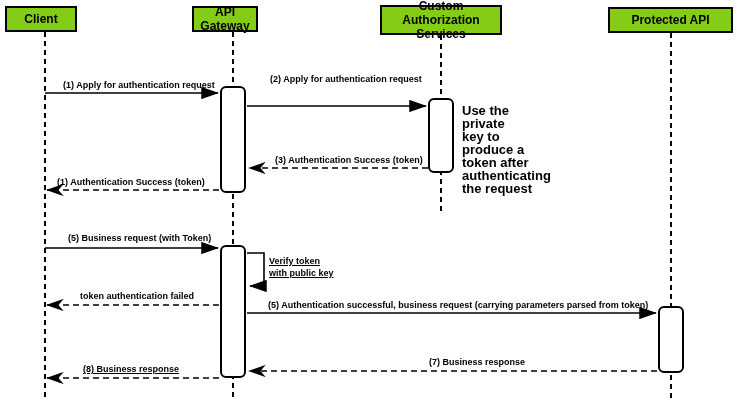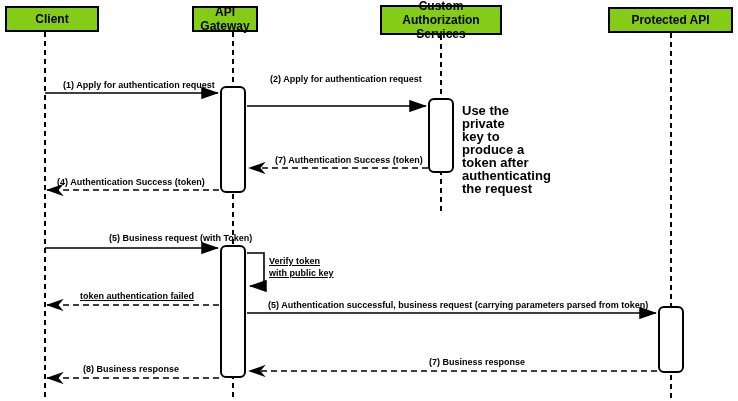--- a/index.html
+++ b/index.html
@@ -32,21 +32,21 @@
 
 <div class="canvas">
 
   <svg class="layer lifelines" viewBox="0 0 738 401">
     <line x1="45" y1="32" x2="45" y2="397" stroke="#000" stroke-width="2" stroke-dasharray="5,4"></line>
     <line x1="233" y1="32" x2="233" y2="397" stroke="#000" stroke-width="2" stroke-dasharray="5,4"></line>
     <line x1="441" y1="35" x2="441" y2="215" stroke="#000" stroke-width="2" stroke-dasharray="5,4"></line>
     <line x1="671" y1="33" x2="671" y2="398" stroke="#000" stroke-width="2" stroke-dasharray="5,4"></line>
   </svg>
 
-  <div class="pbox" style="left:5px;top:6px;width:94px;height:26px;">
+  <div class="pbox" style="left:5px;top:6px;width:72px;height:26px;">
     <span>Client</span>
   </div>
   <div class="pbox" style="left:192px;top:6px;width:66px;height:26px;">
     <span>API Gateway</span>
   </div>
   <div class="pbox" style="left:380px;top:5px;width:122px;height:30px;">
     <span>Custom Authorization Services</span>
   </div>
   <div class="pbox" style="left:608px;top:7px;width:125px;height:26px;">
     <span>Protected API</span>
@@ -73,29 +73,29 @@
     <line x1="45" y1="248" x2="218" y2="248" stroke="#000" stroke-width="1.6" marker-end="url(#ahSolid)"></line>
     <path d="M247,253 L264,253 L264,286 L250,286" fill="none" stroke="#000" stroke-width="1.6" marker-end="url(#ahSolid)"></path>
     <line x1="219" y1="305" x2="47" y2="305" stroke="#000" stroke-width="1.6" stroke-dasharray="6,4" marker-end="url(#ahThin)"></line>
     <line x1="247" y1="313" x2="656" y2="313" stroke="#000" stroke-width="1.6" marker-end="url(#ahSolid)"></line>
     <line x1="657" y1="371" x2="249" y2="371" stroke="#000" stroke-width="1.6" stroke-dasharray="6,4" marker-end="url(#ahThin)"></line>
     <line x1="219" y1="378" x2="47" y2="378" stroke="#000" stroke-width="1.6" stroke-dasharray="6,4" marker-end="url(#ahThin)"></line>
   </svg>
 
   <div class="mlabel" style="left:63px;top:80px;">(1) Apply for authentication request</div>
   <div class="mlabel" style="left:270px;top:74px;">(2) Apply for authentication request</div>
-  <div class="mlabel" style="left:275px;top:155px;">(7) Authentication Success (token)</div>
-  <div class="mlabel" style="left:57px;top:177px;">(4) Authentication Success (token)</div>
-  <div class="mlabel" style="left:68px;top:233px;margin-left:41px;">(5) Business request (with Token)</div>
+  <div class="mlabel" style="left:275px;top:155px;">(3) Authentication Success (token)</div>
+  <div class="mlabel" style="left:57px;top:177px;">(1) Authentication Success (token)</div>
+  <div class="mlabel" style="left:68px;top:233px;">(5) Business request (with Token)</div>
   <div class="mlabel multiline" style="left:269px;top:255px;">Verify token
 with public key</div>
-  <div class="mlabel" style="left:80px;top:291px;text-decoration:underline;">token authentication failed</div>
+  <div class="mlabel" style="left:80px;top:291px;">token authentication failed</div>
   <div class="mlabel" style="left:268px;top:300px;">(5) Authentication successful, business request (carrying parameters parsed from token)</div>
   <div class="mlabel" style="left:429px;top:357px;">(7) Business response</div>
-  <div class="mlabel" style="left:83px;top:364px;">(8) Business response</div>
+  <div class="mlabel" style="left:83px;top:364px;text-decoration:underline;">(8) Business response</div>
 
   <div class="note" style="left:462px;top:104px;width:90px;">Use the private
 key to produce a
 token after
 authenticating
 the request</div>
 
 </div>
 
 </body></html>

